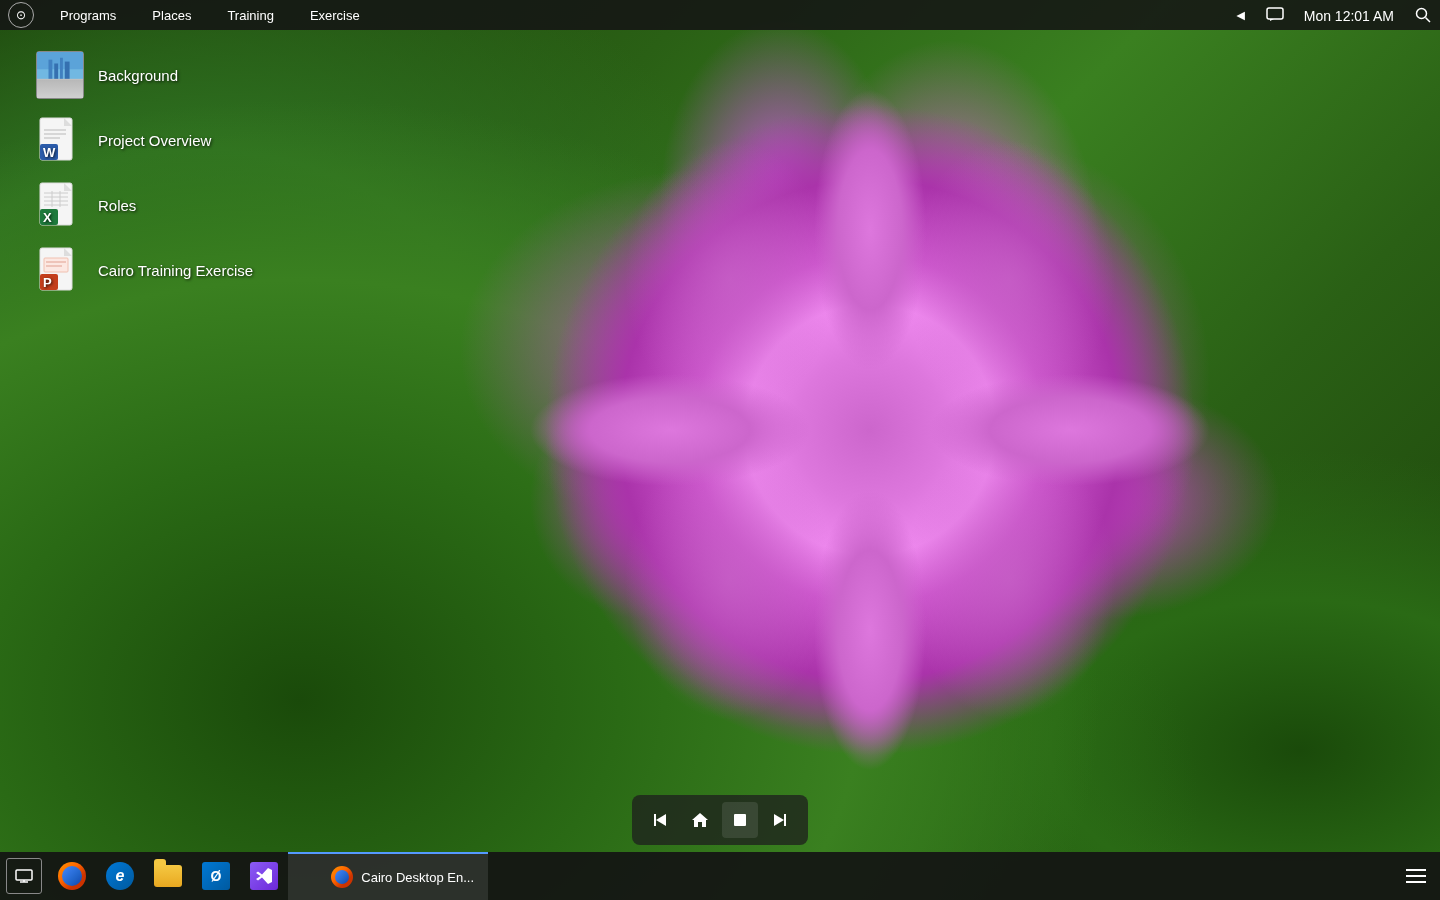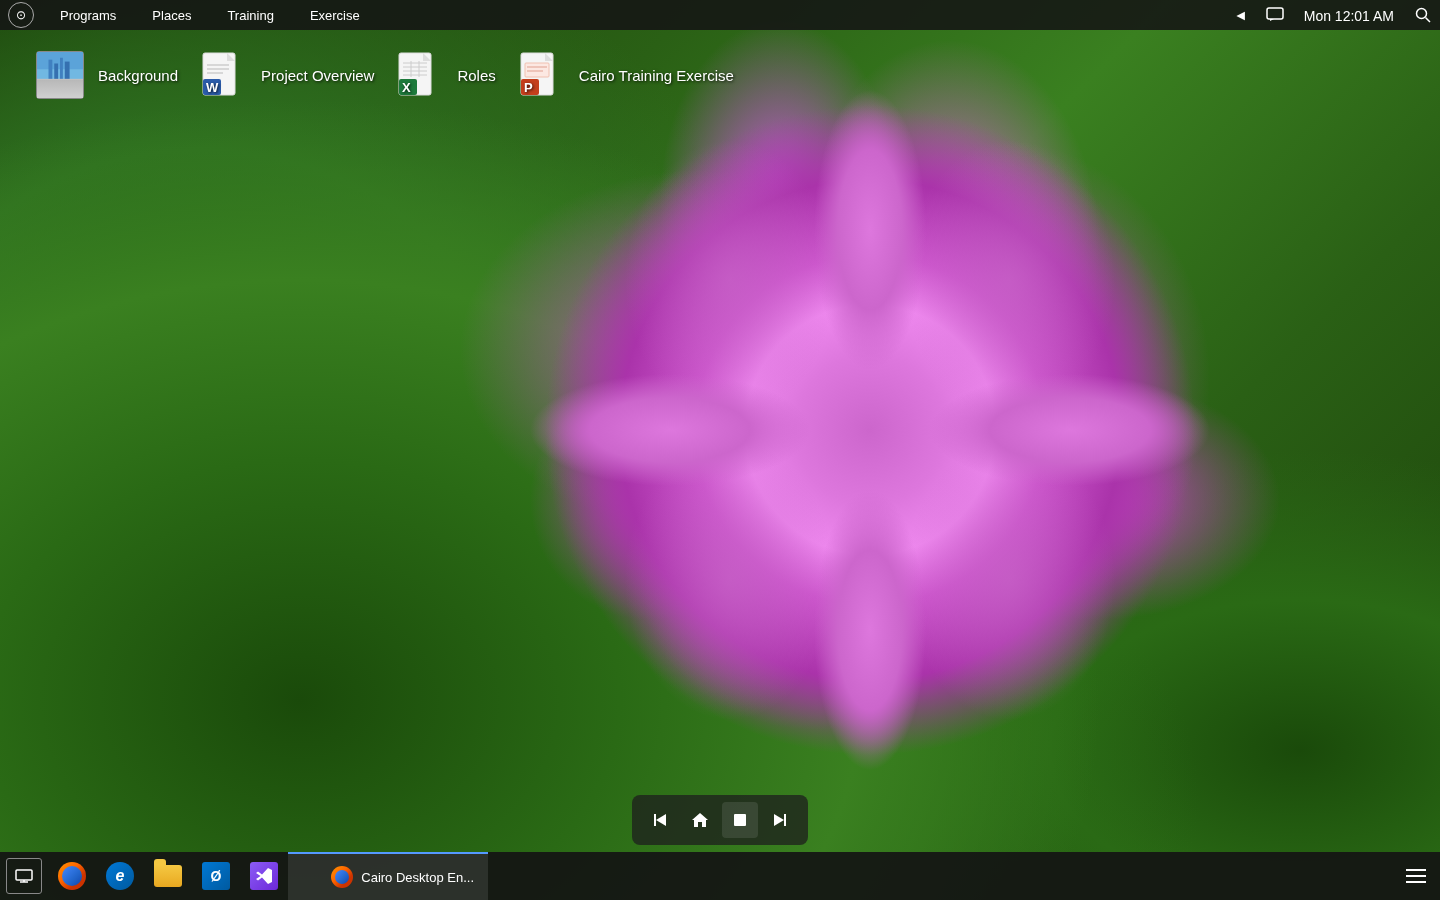--- a/index.html
+++ b/index.html
@@ -127,20 +127,21 @@
       color: white;
       font-size: 14px;
     }
 
     
     #desktop-icons {
       position: absolute;
       top: 45px;
       left: 28px;
       display: flex;
+      flex-direction: column;
       gap: 5px;
     }
 
     .desktop-icon {
       display: flex;
       align-items: center;
       gap: 14px;
       padding: 6px 8px;
       border-radius: 4px;
       cursor: pointer;

